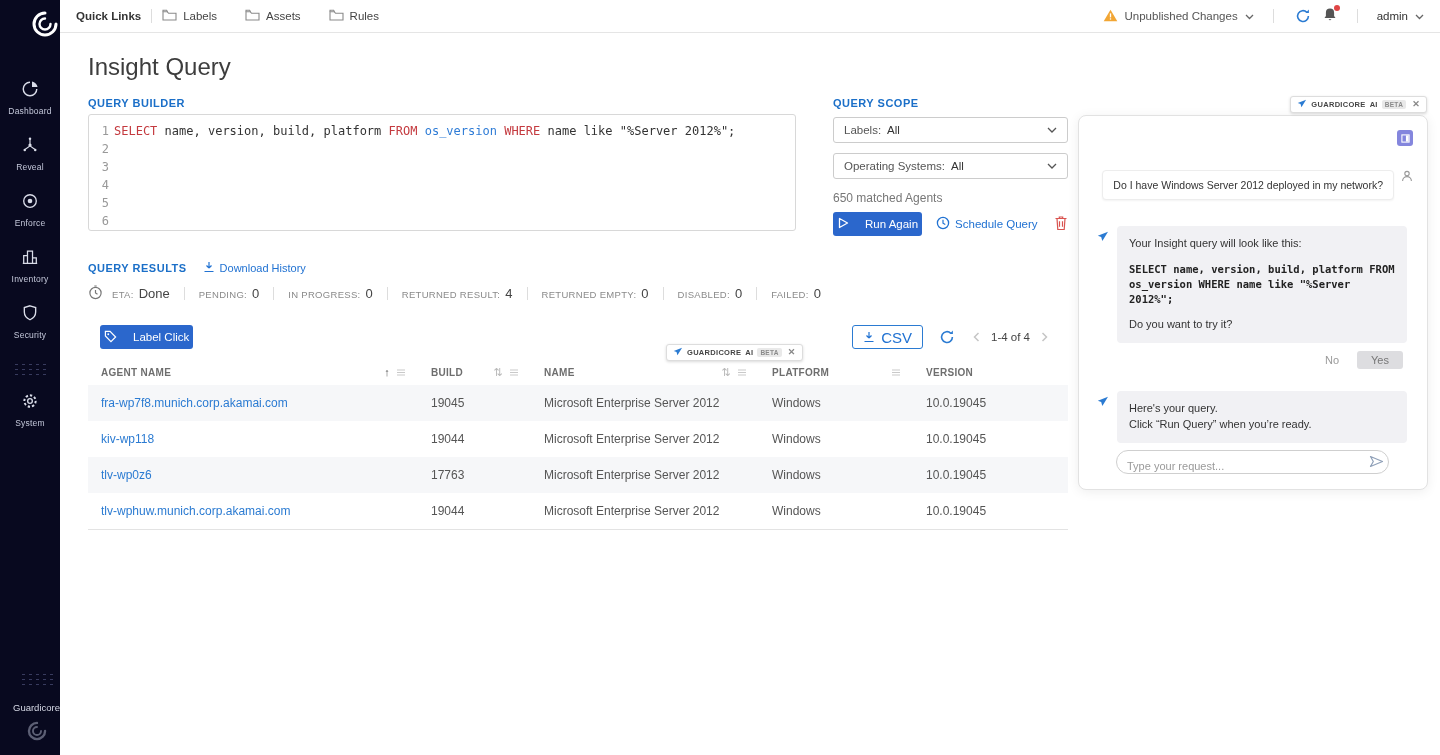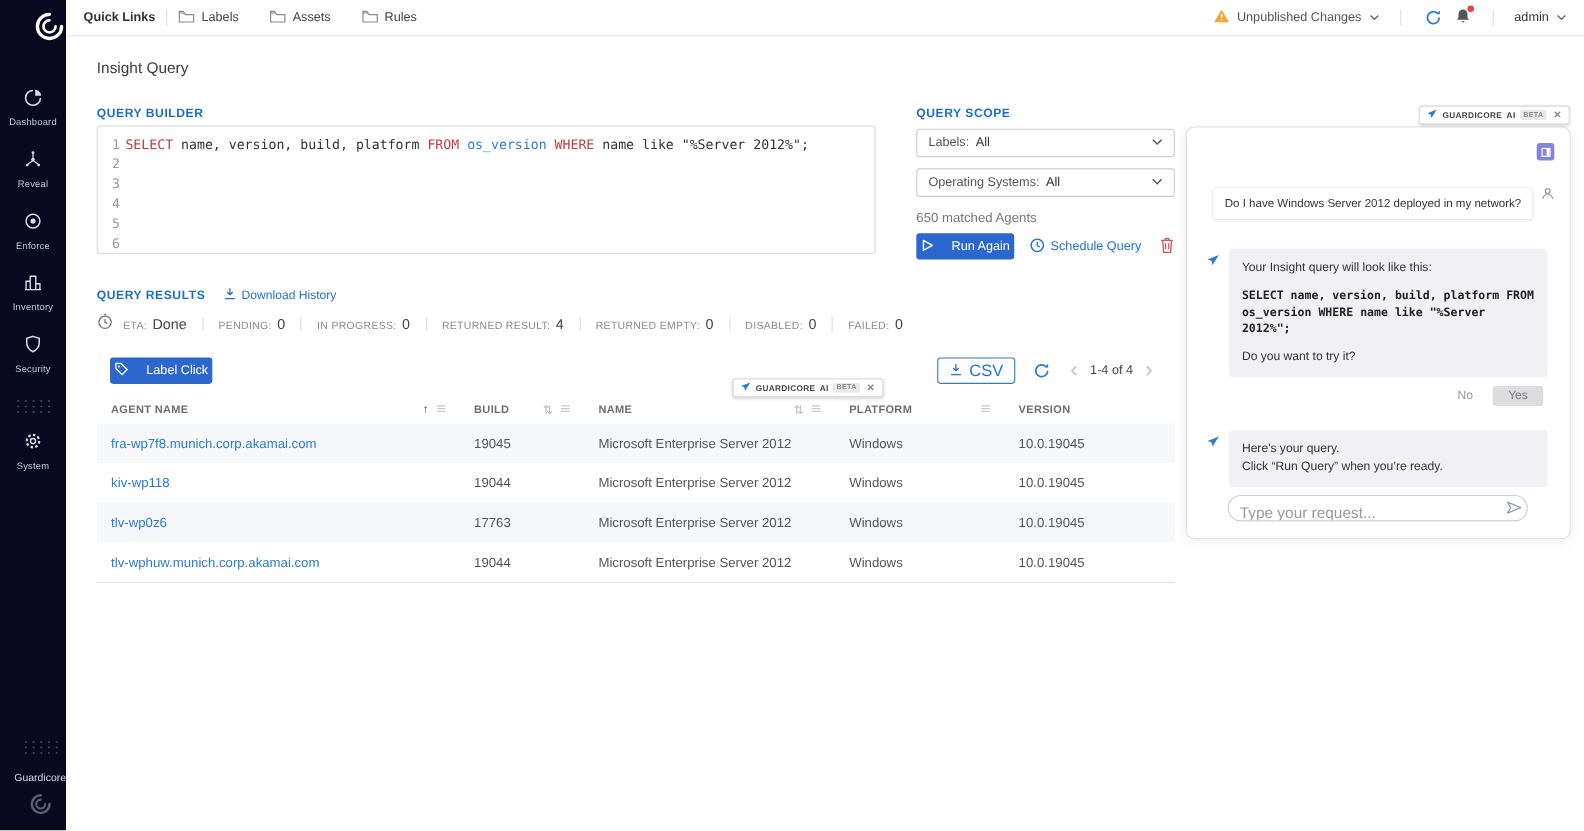--- a/index.html
+++ b/index.html
@@ -22,21 +22,21 @@
 .vsep{width:1px;height:14px;background:#ddd;margin:0 10px}
 .tb-nav{display:flex;align-items:center;gap:6px;margin-right:28px;cursor:pointer;color:#444}
 .tb-right{margin-left:auto;display:flex;align-items:center;gap:9px}
 .tb-unpub{display:flex;align-items:center;gap:7px;cursor:pointer;color:#555}
 .bell-wrap{position:relative;cursor:pointer}
 .bell-dot{position:absolute;top:-2px;right:-2px;width:6px;height:6px;border-radius:50%;background:#e04545}
 .tb-user{display:flex;align-items:center;gap:7px;cursor:pointer;color:#333}
 
 
 .main{position:absolute;left:60px;top:33px;right:0;bottom:0;background:#fff}
-.page-title{position:absolute;left:28px;top:20px;font-size:14px;font-weight:500;color:#3d3d3d}
+.page-title{position:absolute;left:28px;top:20px;font-size:24px;font-weight:500;color:#3d3d3d}
 .sec-head{font-size:11px;font-weight:bold;color:#1b6fc8;letter-spacing:.5px}
 .qb-head{position:absolute;left:28px;top:64px}
 .scope-head{position:absolute;left:773px;top:64px}
 
 
 .editor{position:absolute;left:28px;top:81px;width:708px;height:117px;border:1px solid #d8d8d8;border-radius:3px;display:flex;font-family:"DejaVu Sans Mono",monospace;font-size:12px;line-height:18px;padding:7px 8px 7px 6px;cursor:text;background:#fff}
 .gutter{width:14px;text-align:right;color:#999;margin-right:5px;user-select:none}
 .codecol{flex:1;color:#333;white-space:pre;overflow:hidden}
 .kw{color:#c43a3f}
 .tbl{color:#2f7cd6}
@@ -93,21 +93,21 @@
 .msg-user{display:flex;justify-content:flex-end;align-items:flex-start;gap:7px;margin:14px 0 26px}
 .bubble-user{background:#fff;border:1px solid #ededed;border-radius:4px;padding:8px 10px;font-size:10.5px;color:#333;box-shadow:0 1px 2px rgba(0,0,0,.05)}
 .msg-bot{display:flex;align-items:flex-start;gap:8px}
 .bot-icon{margin-top:5px;flex:0 0 auto}
 .bubble-bot{background:#f1f1f4;border-radius:4px;padding:10px 12px;font-size:11px;color:#333;flex:1;margin-right:6px;line-height:1.45}
 .chat-code{font-family:"DejaVu Sans Mono",monospace;font-size:10.5px;font-weight:bold;margin:10px 0;line-height:15px;color:#222}
 .try-row{display:flex;justify-content:flex-end;align-items:center;gap:10px;margin:8px 10px 22px 0}
 .btn-no{color:#9a9a9a;font-size:11px;padding:3px 8px;cursor:pointer;background:none;border:none;font-family:inherit}
 .btn-yes{background:#dddde0;color:#777;font-size:11px;padding:3px 14px;border-radius:3px;cursor:pointer;border:none;font-family:inherit}
 .chat-input-wrap{position:absolute;left:37px;right:38px;bottom:15px;height:24px}
-.chat-input{width:100%;height:100%;border:1px solid #cfcfcf;border-radius:12px;padding:7px 28px 0 10px;font-size:14px;color:#333;font-family:inherit;outline:none}
+.chat-input{width:100%;height:100%;border:1px solid #cfcfcf;border-radius:12px;padding:7px 28px 0 10px;font-size:11px;color:#333;font-family:inherit;outline:none}
 .chat-input::placeholder{color:#9a9a9a}
 .send-btn{position:absolute;right:5px;top:5px;background:none;border:none;cursor:pointer;padding:0}
 </style>
 </head>
 <body>
 
 <div class="sidebar">
   <div class="sb-logo">
     <svg width="30" height="30" viewBox="0 0 30 30">
         <path d="M15 4a11 11 0 1 0 11 11" fill="none" stroke="#fff" stroke-width="3" stroke-linecap="round"></path>

